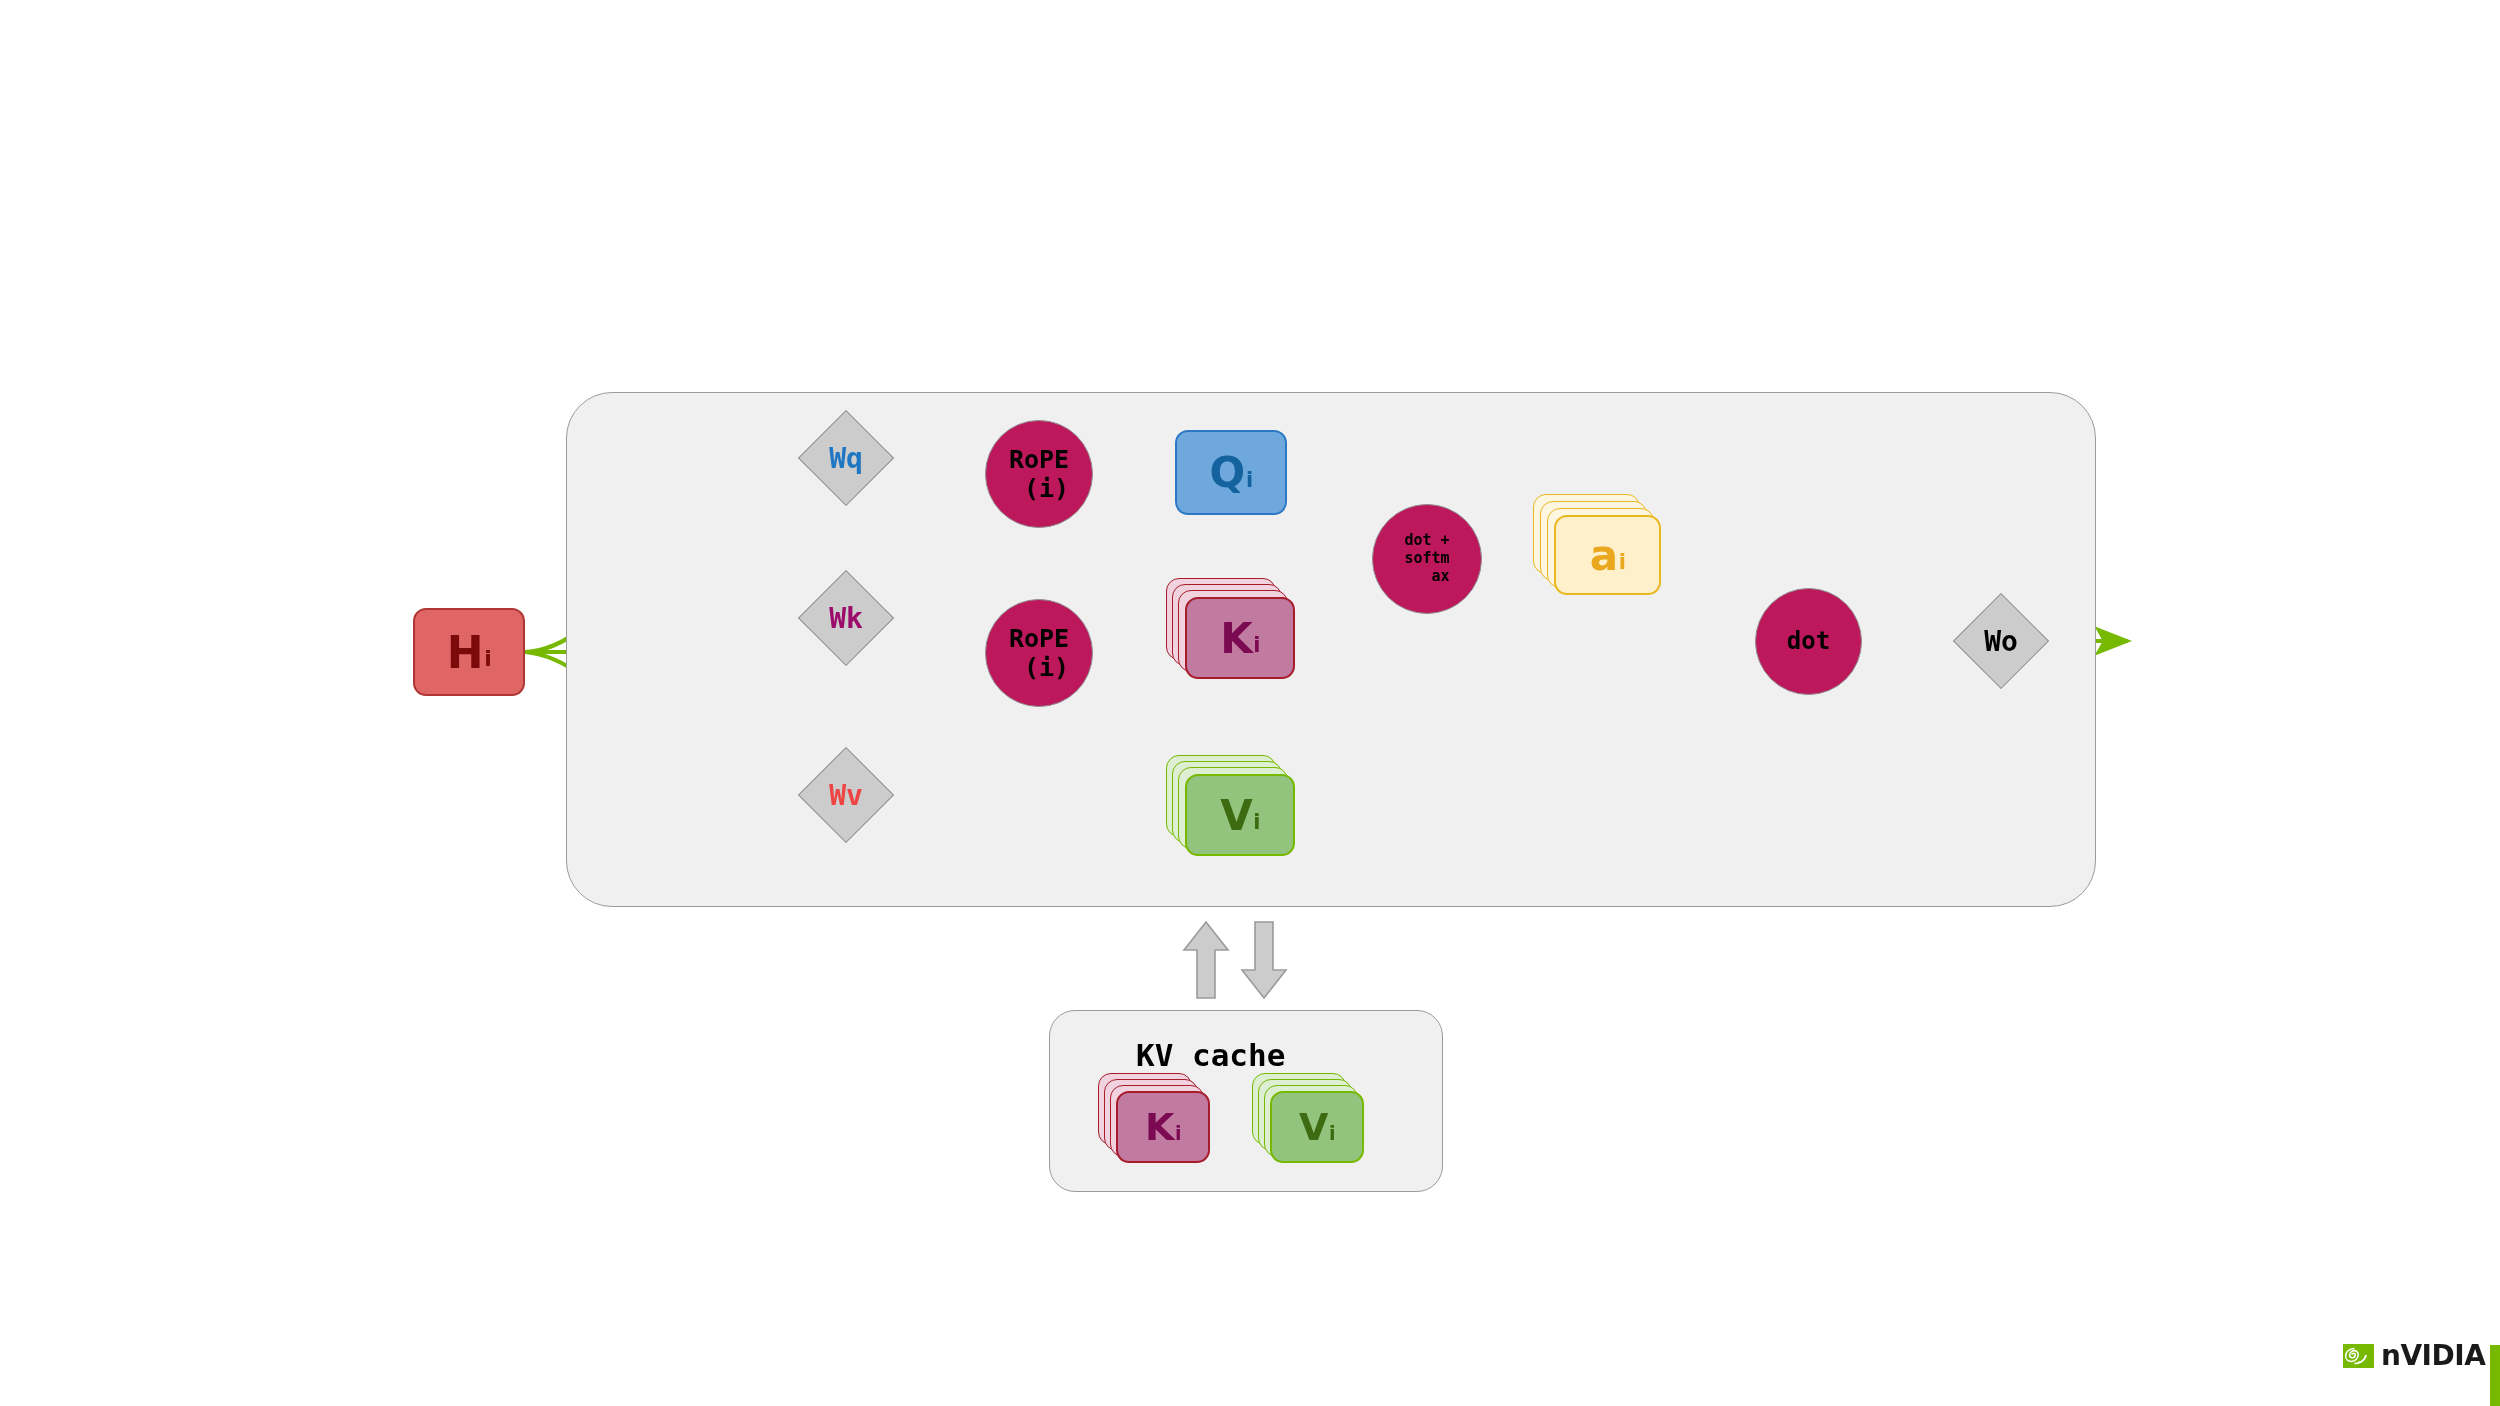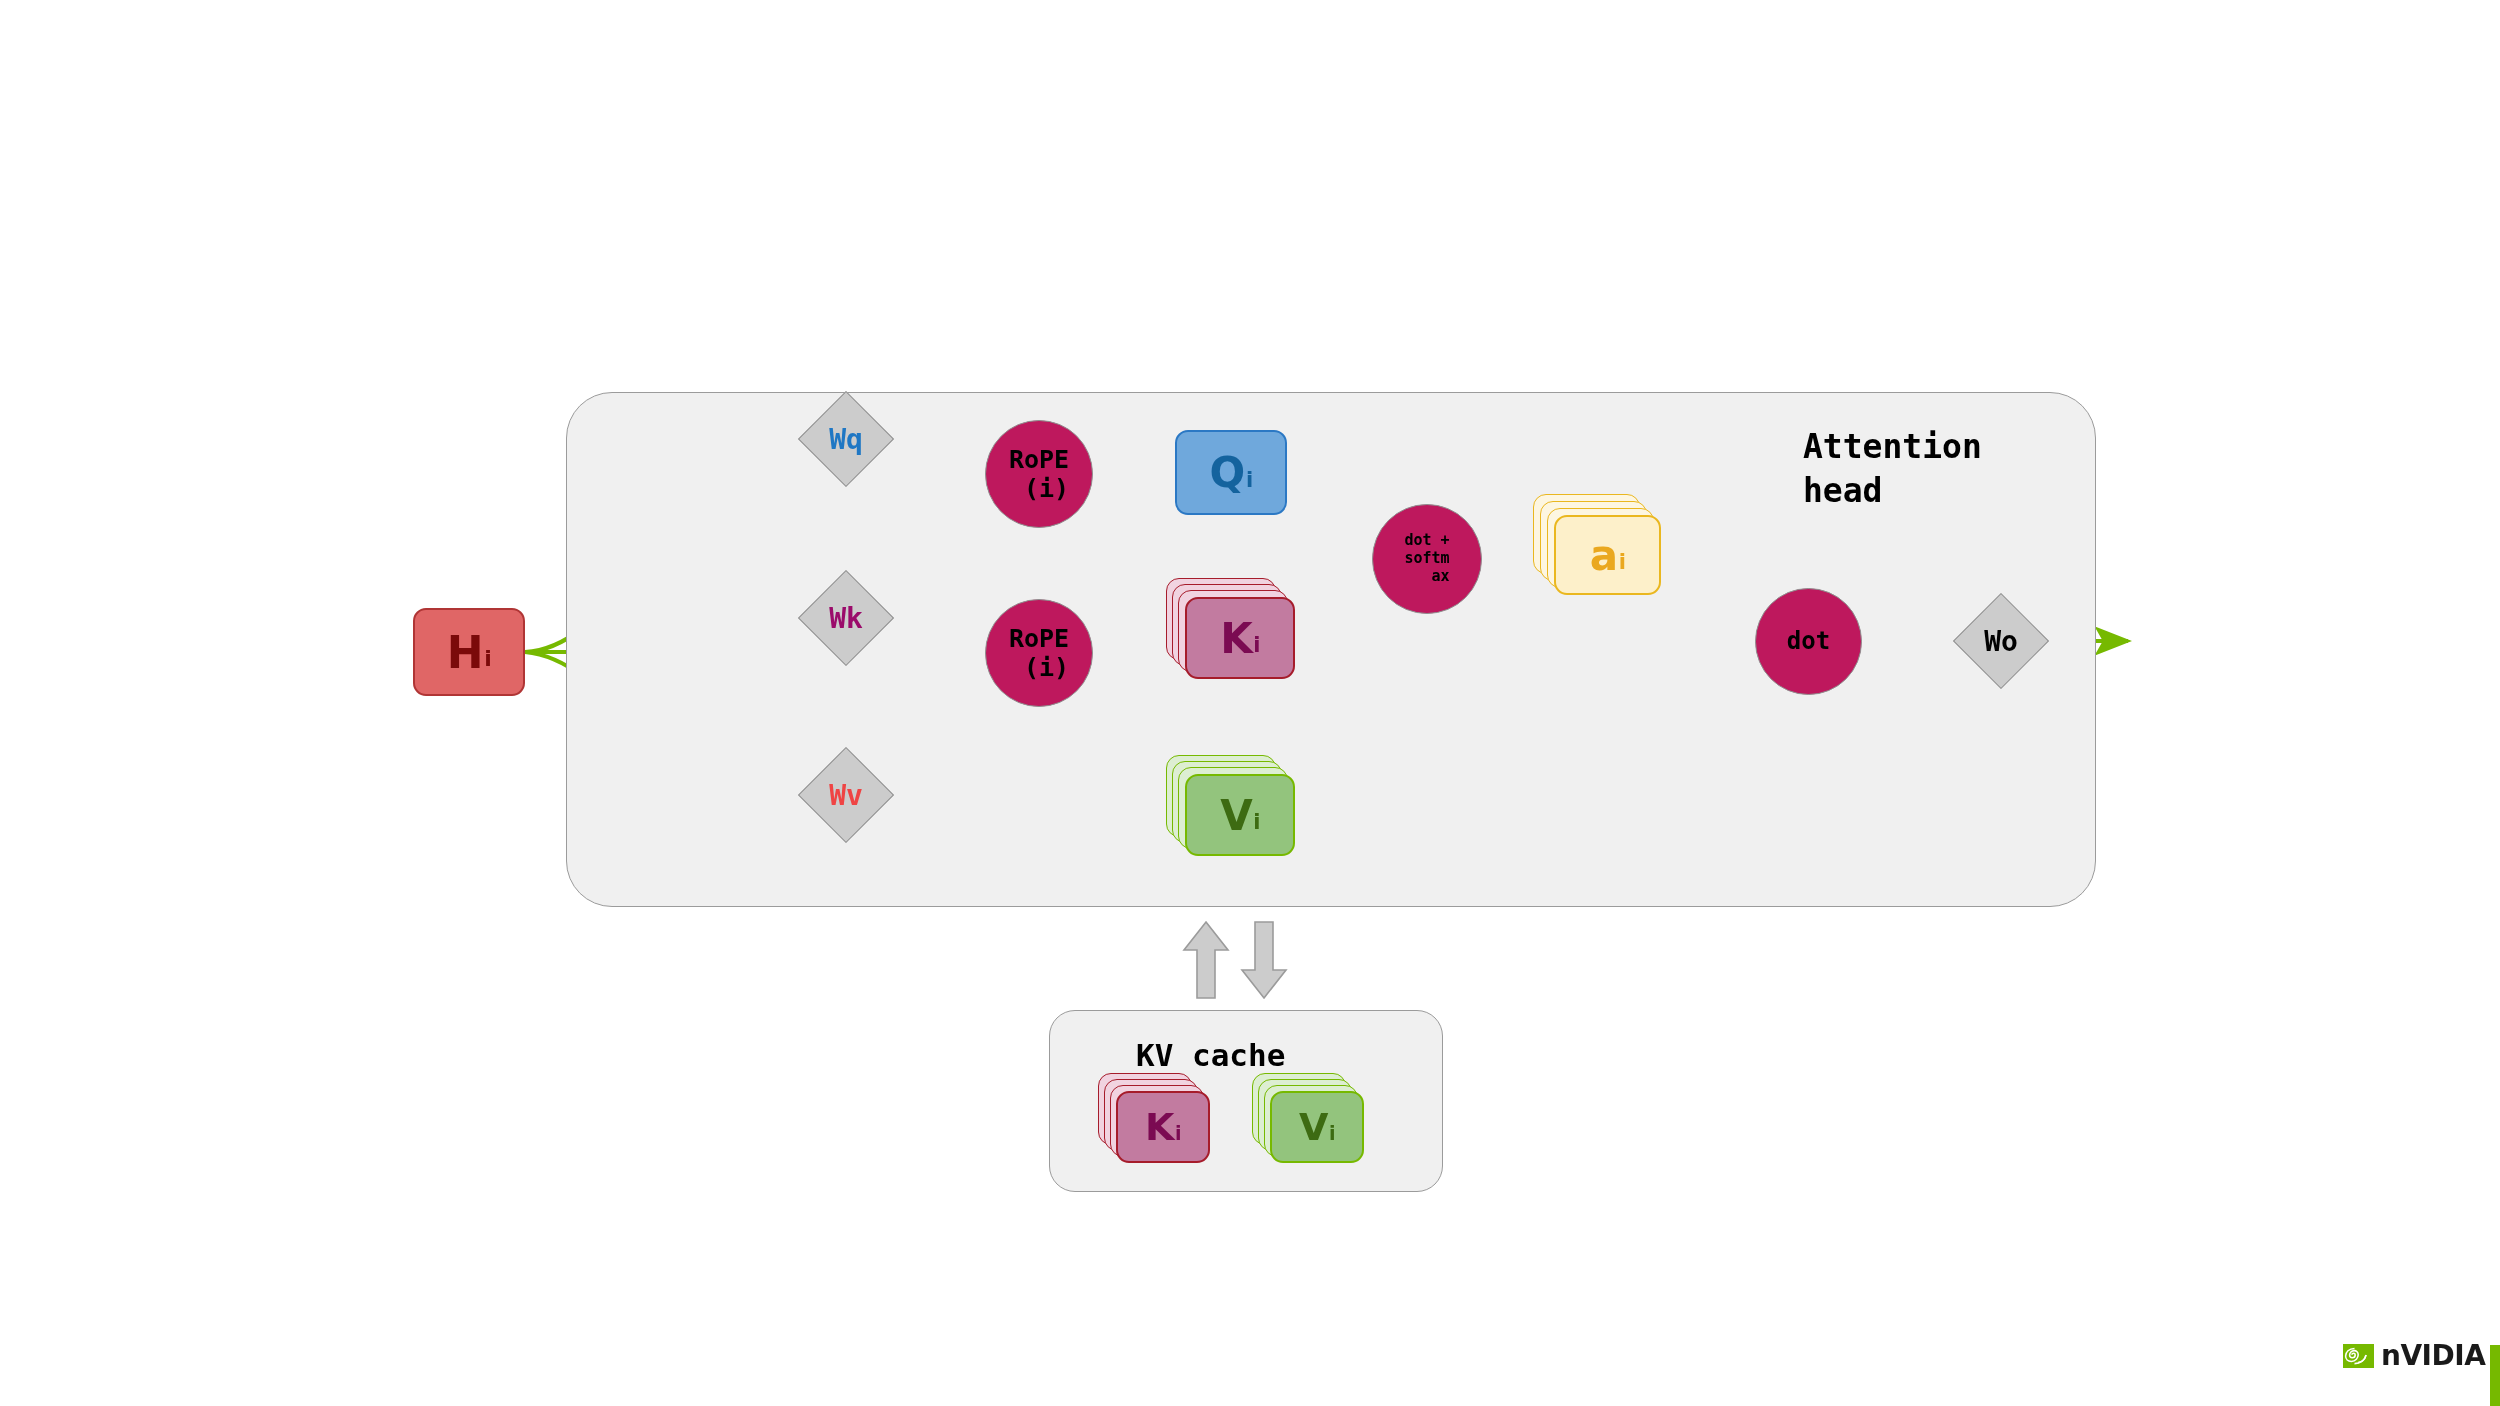--- a/index.html
+++ b/index.html
@@ -134,29 +134,27 @@
 
       <path d="M1288,829 C1520,822 1710,775 1798,690"></path>
 
       <path d="M1901,641 L1955,641"></path>
 
       <path d="M2051,641 L2128,641"></path>
     </g>
   </svg>
 
   <div class="group-box" style="left:566px;top:392px;width:1530px;height:515px;"></div>
-  <div class="group-title" style="left:1803px;top:425px;font-size:33px;">Attention
-head</div>
 
   <div class="node rbox" style="left:413px;top:608px;width:112px;height:88px;background:#e06666;border:2px solid #b03535;color:#7b0a0a;font-size:44px;">
     <span>H</span>
       <span class="sub">i</span>
   </div>
 
-  <div class="node diamond" style="left:812px;top:405px;width:68px;height:68px;">
+  <div class="node diamond" style="left:812px;top:424px;width:68px;height:68px;">
     <div class="dshape"></div>
     <div class="dlabel" style="color:#1f77c4;font-size:28px;left:0px;top:0px;">Wq</div>
   </div>
 
   <div class="node diamond" style="left:812px;top:584px;width:68px;height:68px;">
     <div class="dshape"></div>
     <div class="dlabel" style="color:#9b0b6b;font-size:28px;">Wk</div>
   </div>
 
   <div class="node diamond" style="left:812px;top:761px;width:68px;height:68px;">

